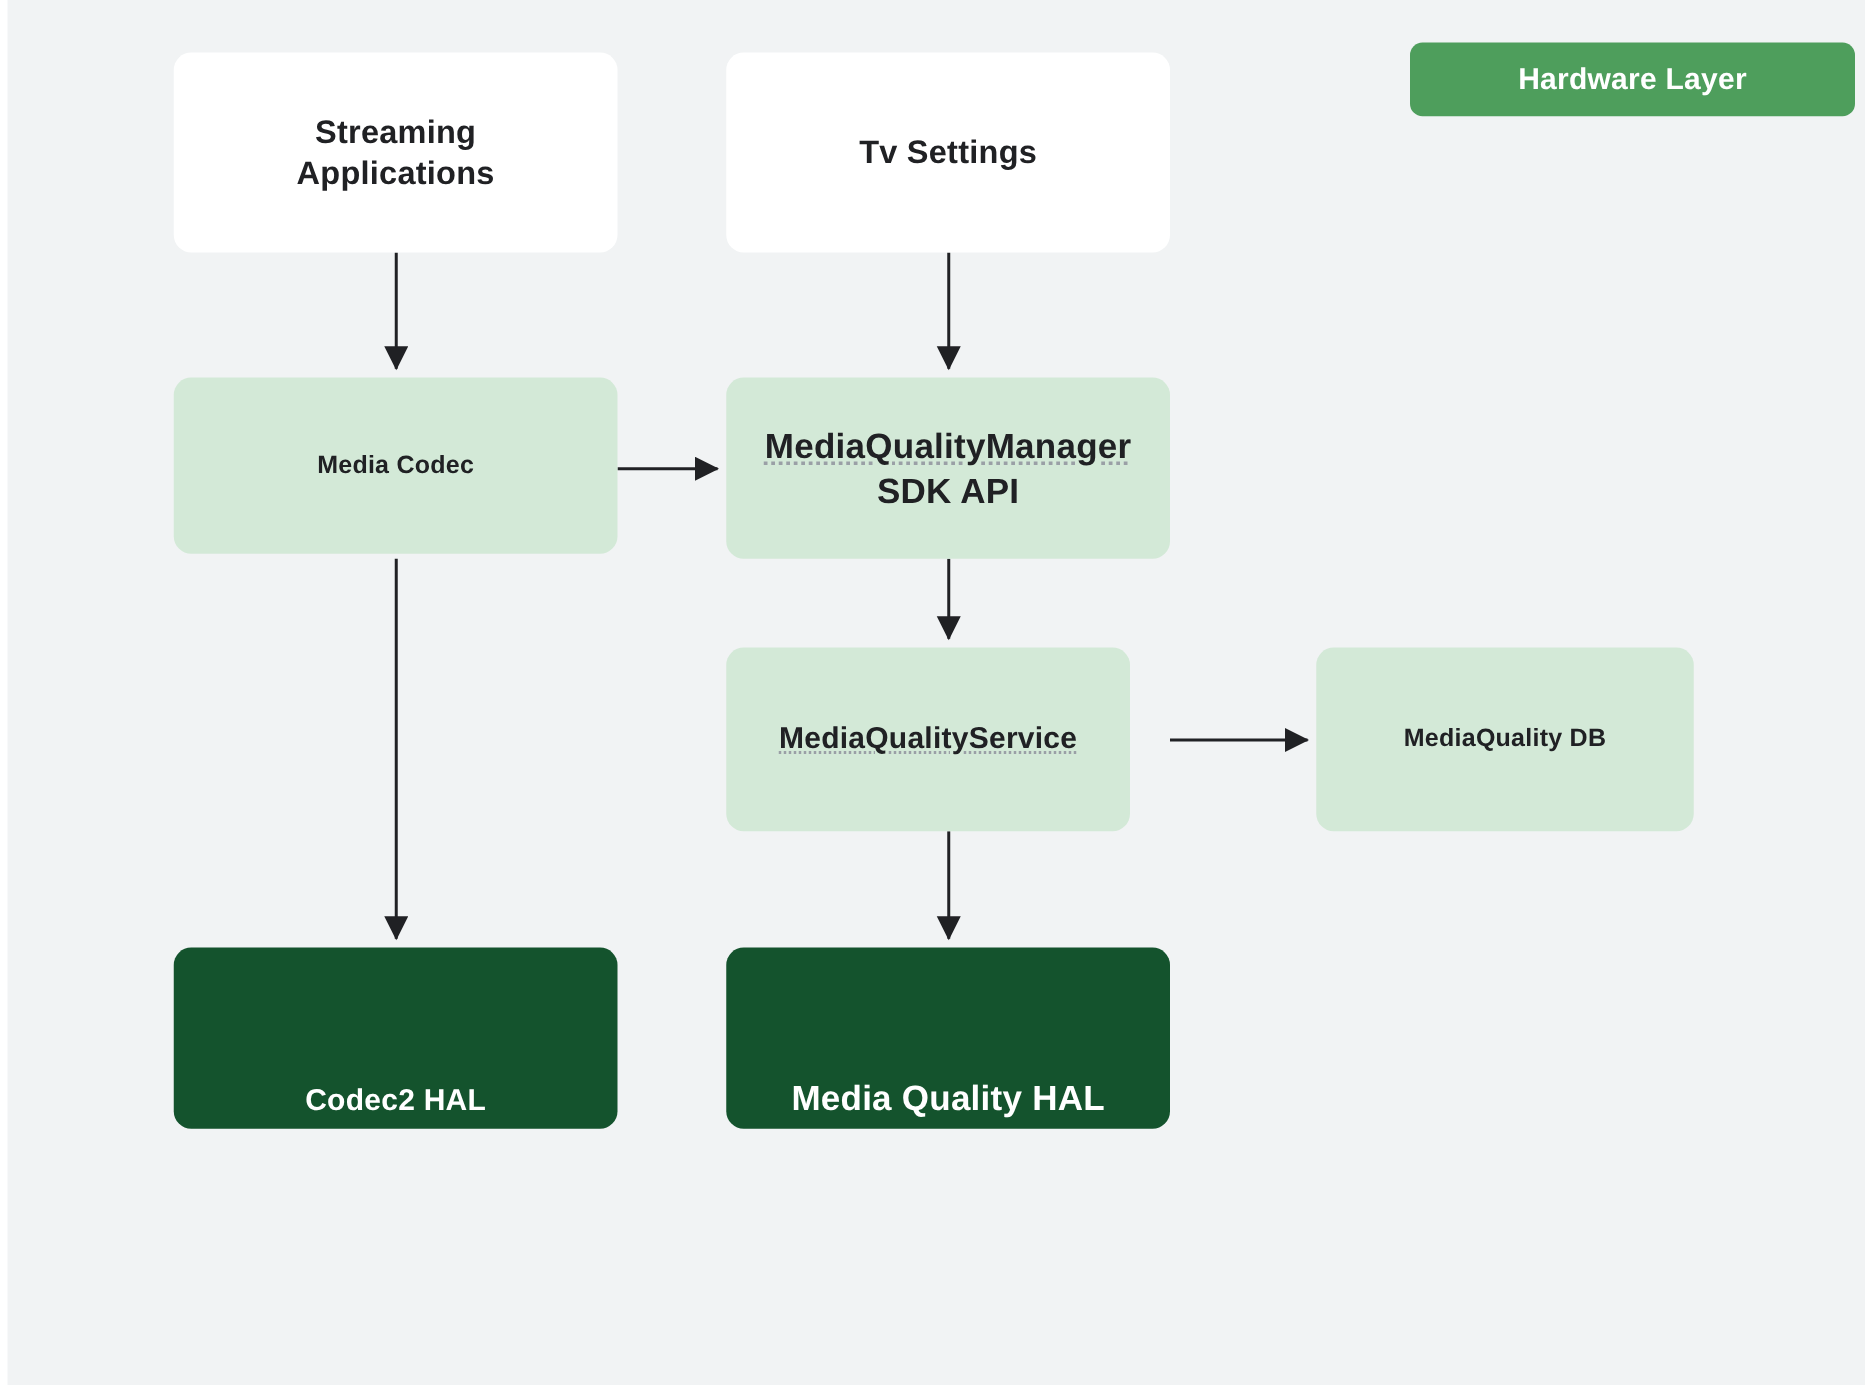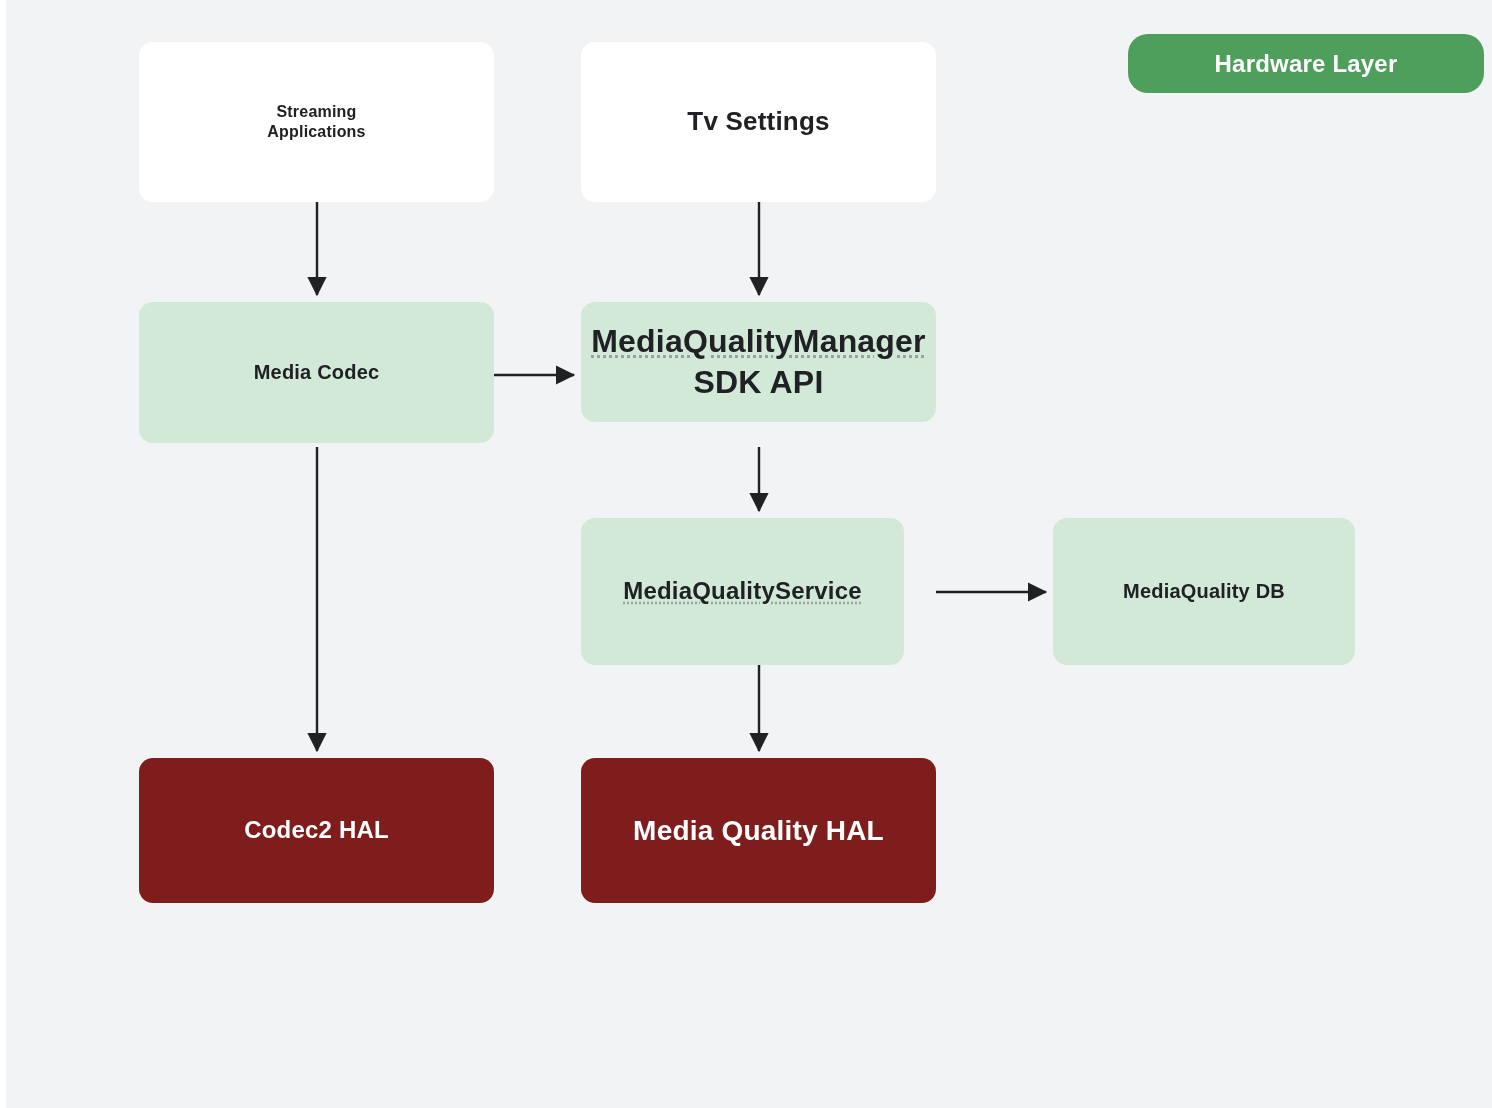--- a/index.html
+++ b/index.html
@@ -39,46 +39,47 @@
   }
   .layer-app {
     background: #ffffff;
     color: #202124;
   }
   .layer-framework {
     background: #d3e9d7;
     color: #202124;
   }
   .layer-hardware {
-    background: #7f1d1d;
+    background: #14532d;
     color: #ffffff;
+    align-items: flex-end;
   }
   .node .label {
     display: block;
     white-space: pre-line;
   }
   .node.underlined .label {
     text-decoration: underline;
     text-decoration-style: dotted;
     text-decoration-color: #9aa0a6;
     text-underline-offset: 3px;
   }
   #n-mqm .label { text-decoration: none; }
   #n-mqm .label .u {
     text-decoration: underline;
     text-decoration-style: dotted;
     text-decoration-color: #9aa0a6;
     text-underline-offset: 3px;
   }
 
   
-  #n-streaming { left: 139px;  top: 42px;  width: 355px; height: 160px; font-size: 16px; align-items: center; }
+  #n-streaming { left: 139px;  top: 42px;  width: 355px; height: 160px; font-size: 26px; align-items: center; }
   #n-tvsettings{ left: 581px;  top: 42px;  width: 355px; height: 160px; font-size: 26px; }
   #n-mediacodec{ left: 139px;  top: 302px; width: 355px; height: 141px; font-size: 20px; }
-  #n-mqm       { left: 581px;  top: 302px; width: 355px; height: 120px; font-size: 32px; }
+  #n-mqm       { left: 581px;  top: 302px; width: 355px; height: 145px; font-size: 28px; }
   #n-mqs       { left: 581px;  top: 518px; width: 323px; height: 147px; font-size: 24px; }
   #n-mqdb      { left: 1053px; top: 518px; width: 302px; height: 147px; font-size: 20px; }
   #n-codec2hal { left: 139px;  top: 758px; width: 355px; height: 145px; font-size: 24px; }
   #n-mqhal     { left: 581px;  top: 758px; width: 355px; height: 145px; font-size: 28px; }
 
   
   #legend {
     position: absolute;
     right: 8px;
     top: 14px;
@@ -89,21 +90,21 @@
     align-items: center;
     justify-content: center;
     height: 59px;
     margin-bottom: 0px;
     font-size: 24px;
     font-weight: bold;
     letter-spacing: 0.2px;
   }
   .legend-app { background: #ffffff; color: #202124; }
   .legend-framework { background: #d3e9d7; color: #202124; margin-top: 2px; border-radius: 3px;}
-  .legend-hardware { background: #4e9e5c; color: #ffffff; margin-top: 20px; border-radius: 20px; }
+  .legend-hardware { background: #4e9e5c; color: #ffffff; margin-top: 20px; border-radius: 10px; }
 
   svg#arrows {
     position: absolute;
     left: 0; top: 0;
     width: 1492px;
     height: 1108px;
     pointer-events: none;
   }
 </style>
 </head>

